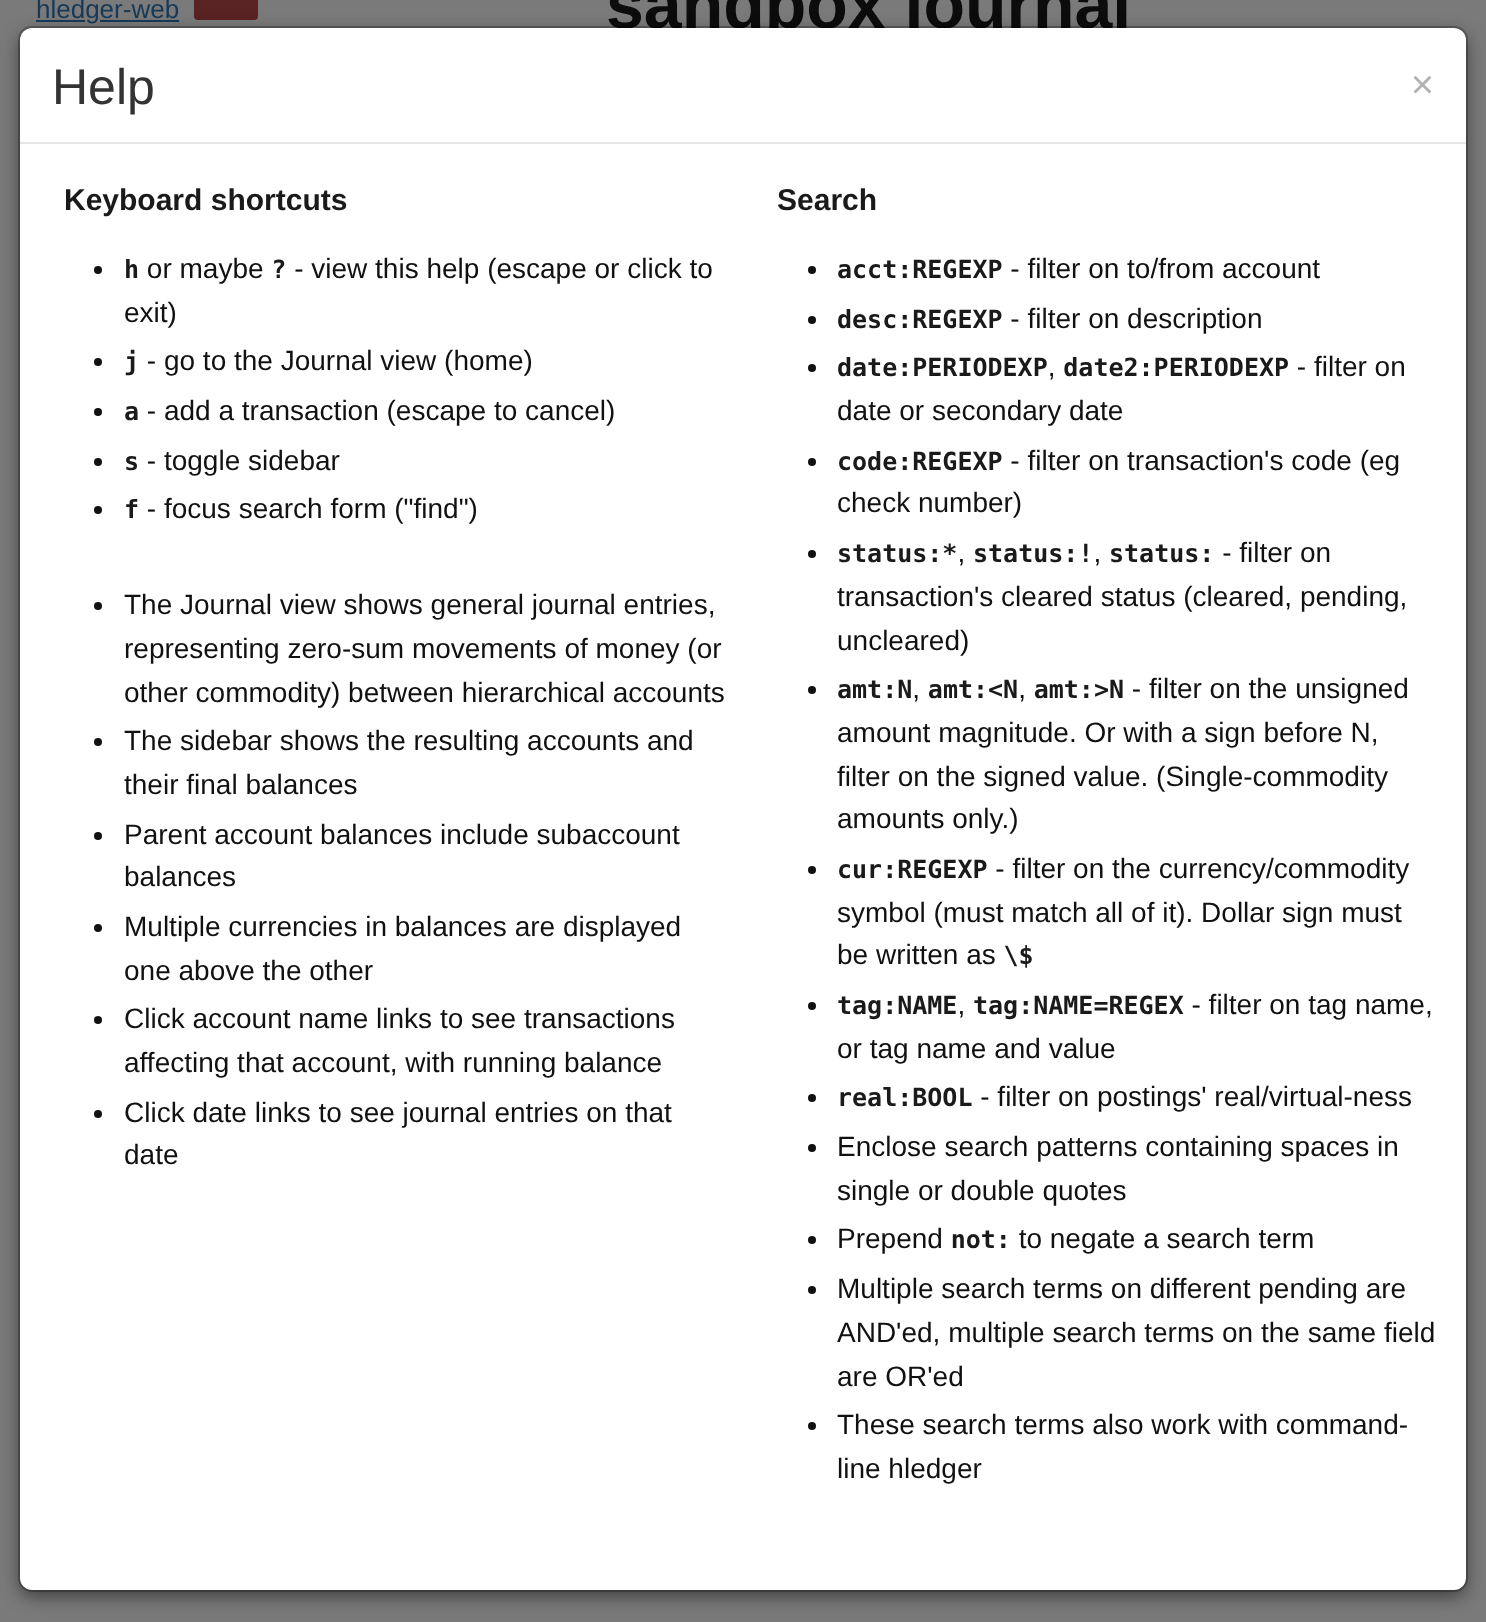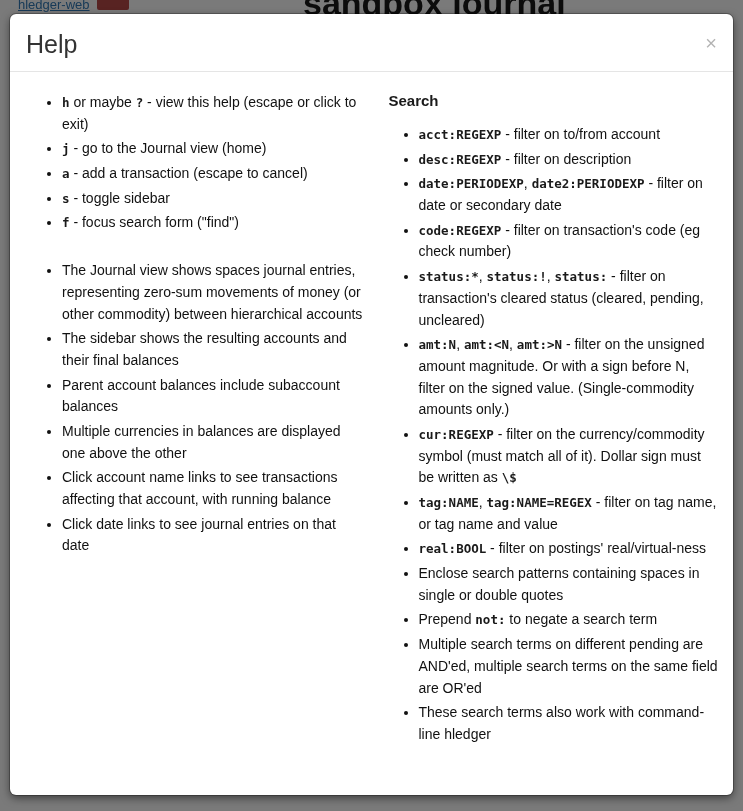--- a/index.html
+++ b/index.html
@@ -72,29 +72,30 @@
 
 <div class="overlay"></div>
 
 <div class="modal-box">
   <div class="modal-header">
     <button class="close-btn">×</button>
     <h2 class="modal-title">Help</h2>
   </div>
   <div class="modal-body">
     <div class="col">
+      <h3 class="section-heading">Keyboard shortcuts</h3>
       <ul class="help-list">
           <li><code>h</code> or maybe <code>?</code> - view this help (escape or click to exit)</li>
           <li><code>j</code> - go to the Journal view (home)</li>
           <li><code>a</code> - add a transaction (escape to cancel)</li>
           <li><code>s</code> - toggle sidebar</li>
           <li><code>f</code> - focus search form ("find")</li>
         </ul>
       <ul class="help-list">
-          <li>The Journal view shows spaces journal entries, representing zero-sum movements of money (or other commodity) between hierarchical accounts</li>
+          <li>The Journal view shows general journal entries, representing zero-sum movements of money (or other commodity) between hierarchical accounts</li>
           <li>The sidebar shows the resulting accounts and their final balances</li>
           <li>Parent account balances include subaccount balances</li>
           <li>Multiple currencies in balances are displayed one above the other</li>
           <li>Click account name links to see transactions affecting that account, with running balance</li>
           <li>Click date links to see journal entries on that date</li>
         </ul>
     </div>
     <div class="col">
       <h3 class="section-heading">Search</h3>
       <ul class="help-list">

